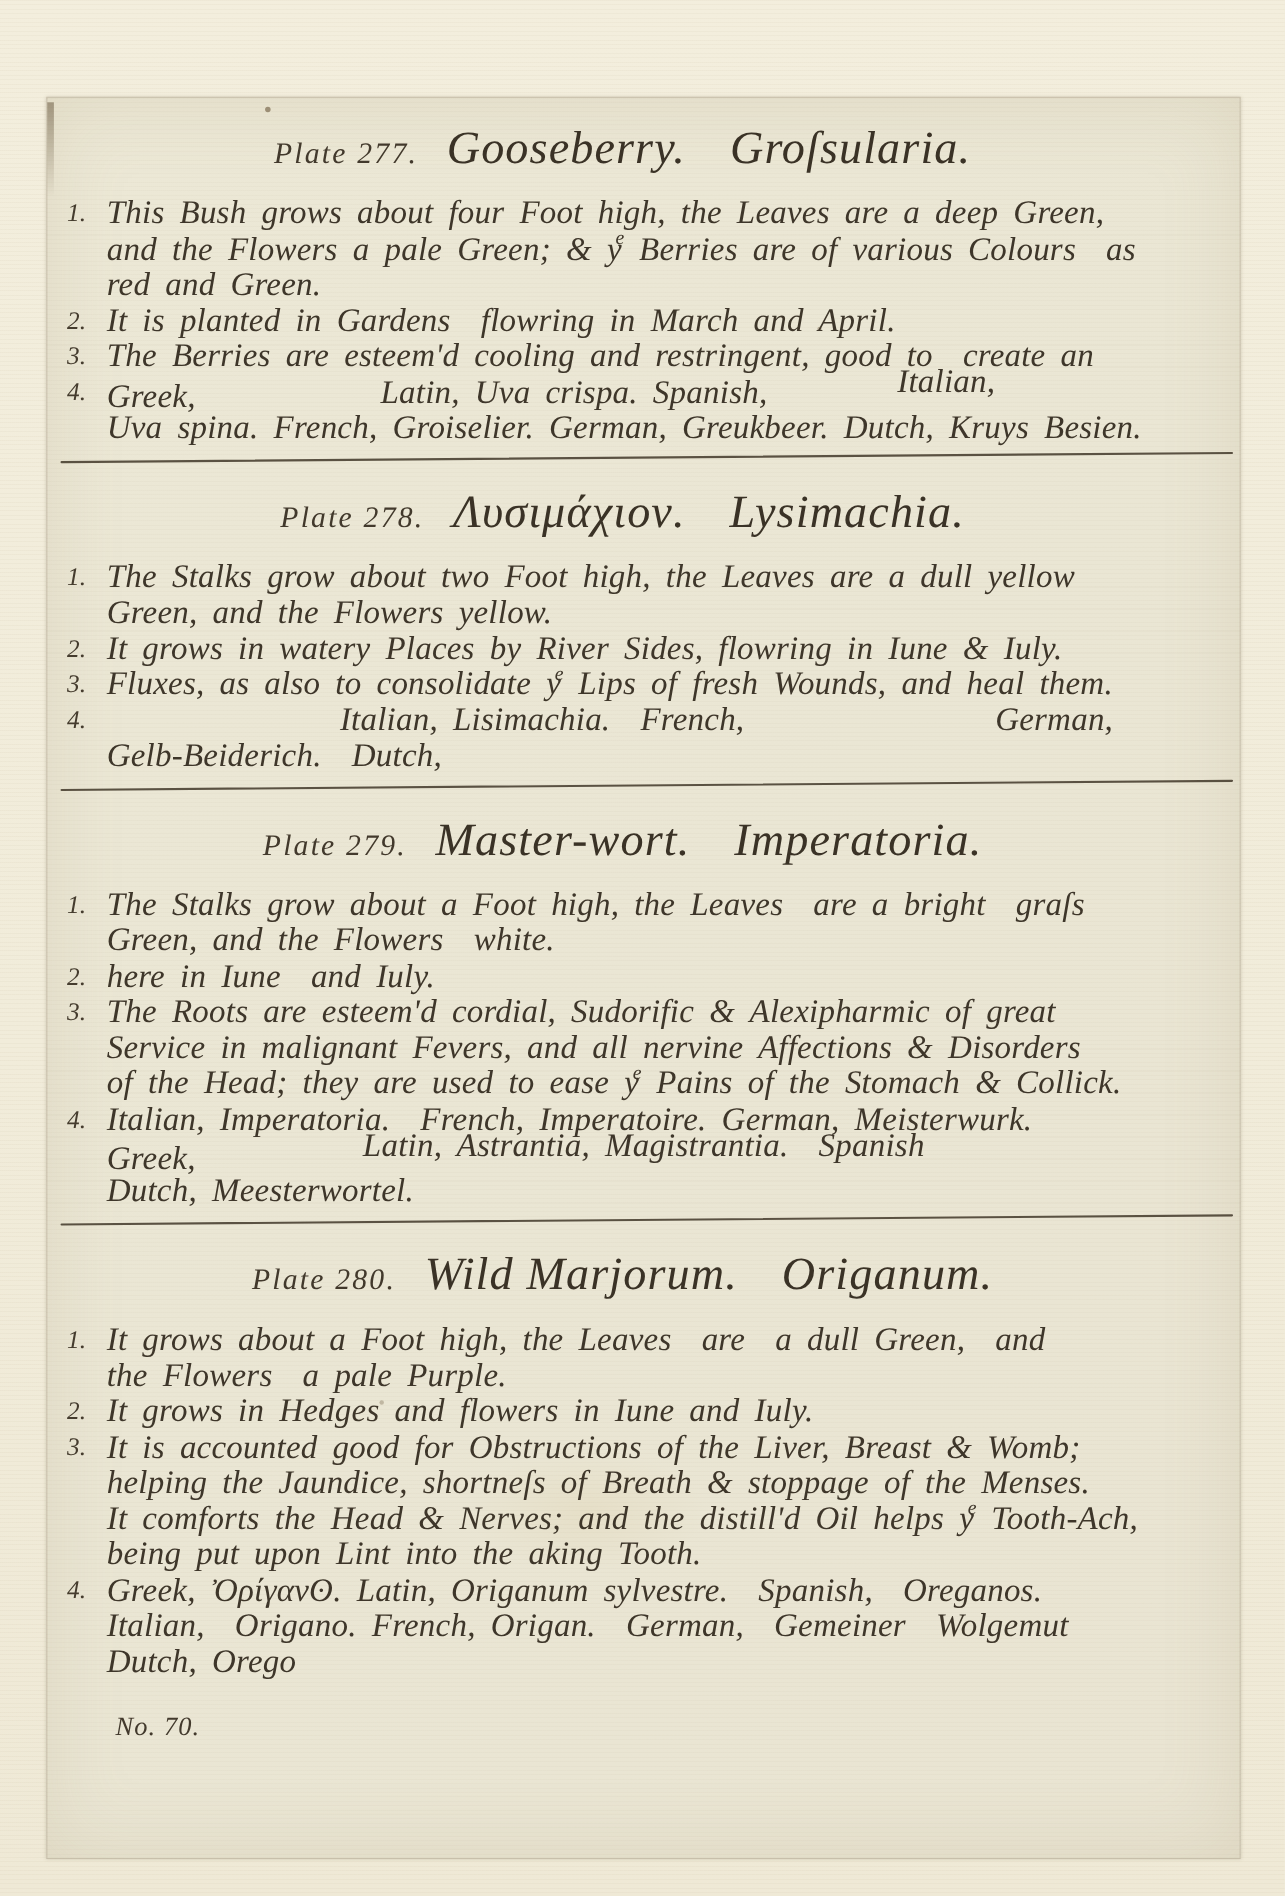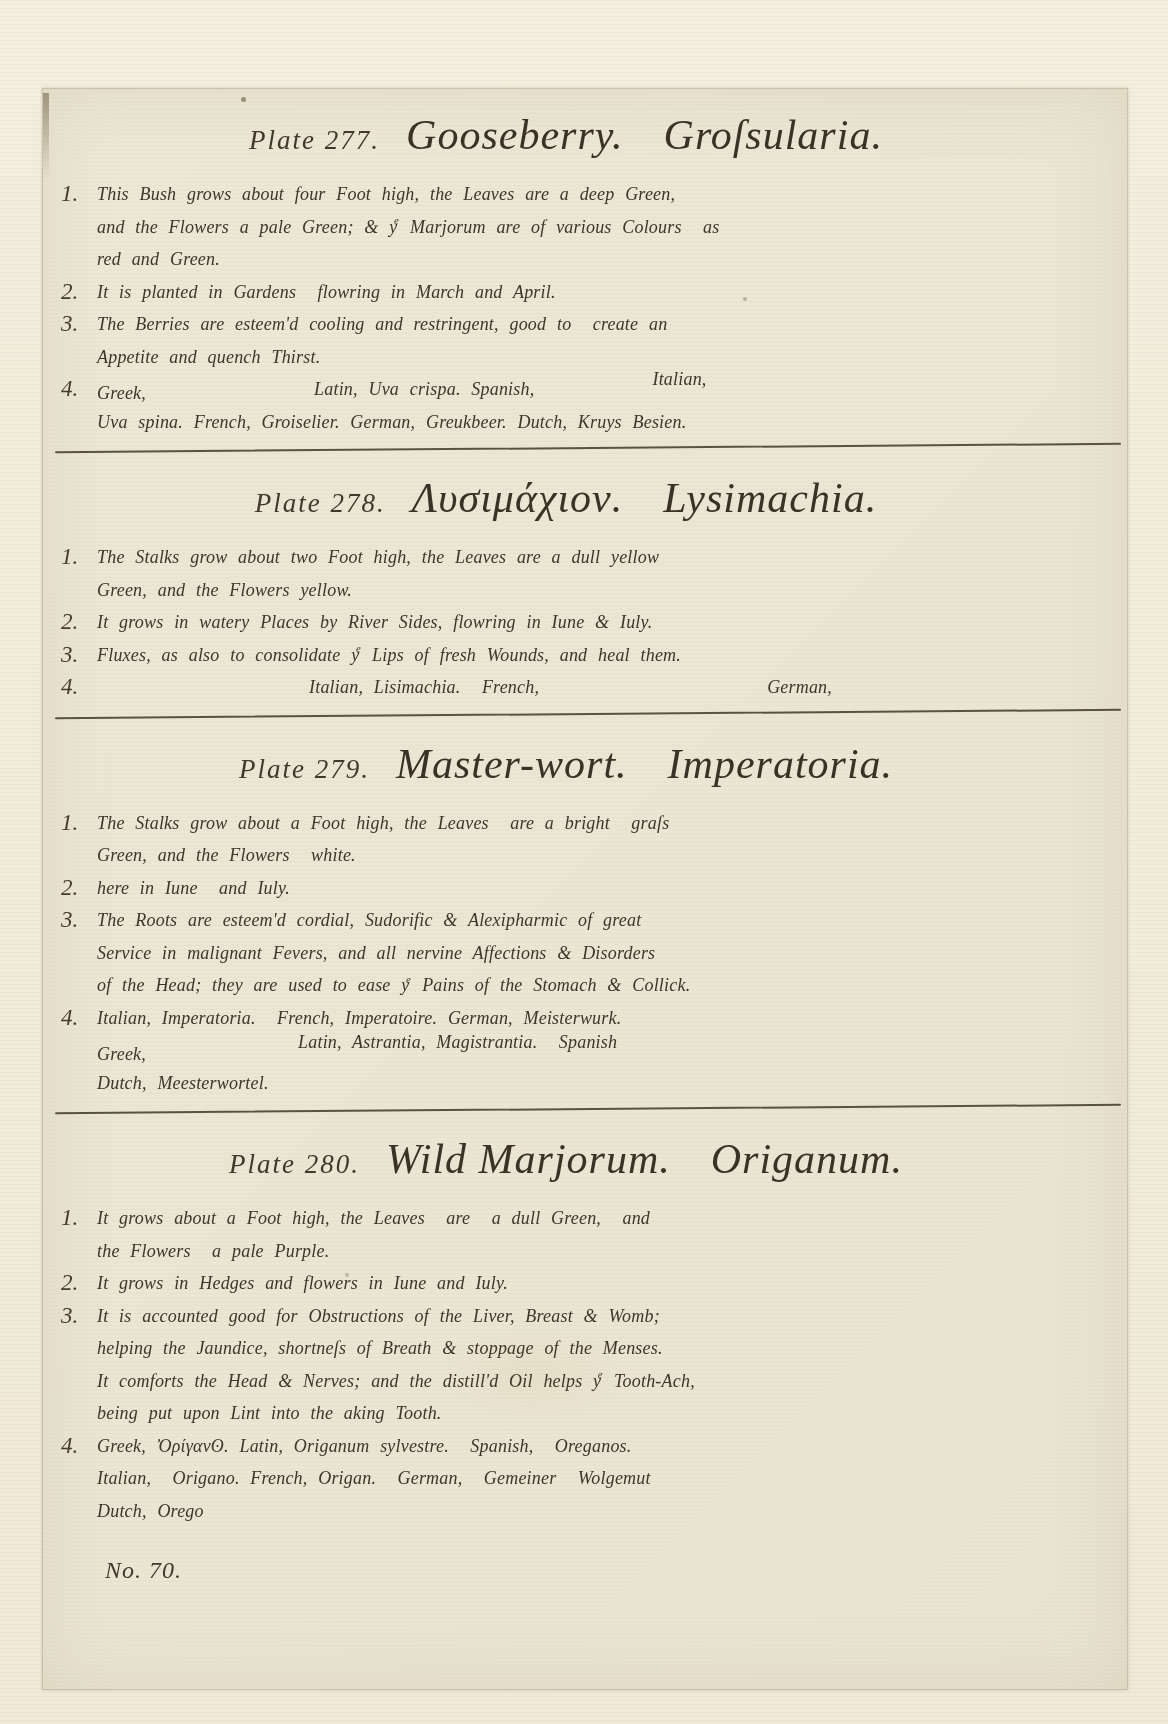--- a/index.html
+++ b/index.html
@@ -28,21 +28,21 @@
     font-style:italic;color:#3e362a;
   }
   .sec-title{ text-align:center; white-space:pre; line-height:52px; padding-top:20px; padding-bottom:8px;}
   .sec-title .plate-no{ font-size:27px; letter-spacing:2px; margin-right:26px; color:#42392c;}
   .sec-title .plant-name{ font-size:42px; letter-spacing:1px; margin-right:40px; color:#3a3226;}
   .sec-title .plant-latin{ font-size:42px; letter-spacing:1px; color:#3a3226;}
   .item{ display:flex; }
   .num{ flex:0 0 36px; font-size:23px; padding-top:3px; color:#453c2e;}
   .lines{ flex:1; }
   .tline{
-    line-height:32.5px; font-size:18px; white-space:pre;
+    line-height:32.5px; font-size:30px; white-space:pre;
     letter-spacing:0.2px; word-spacing:6px;
   }
   .seg{ }
   .shift{ display:inline-block; }
   .gap{ display:inline-block; }
   .ye{ position:relative; display:inline-block; margin-right:2px;}
   .ye .sup{ position:absolute; left:58%; top:-0.58em; font-size:0.6em; }
   .rule{
     height:2px; background:#453c2d; opacity:0.88;
     width:1066px; margin:9px 0 3px -6px;
@@ -70,35 +70,34 @@
     <div class="speck" style="left:700px;top:208px;width:4px;height:4px;background:rgba(95,75,45,0.35);"></div>
     <div class="speck" style="left:302px;top:1184px;width:4px;height:4px;background:rgba(95,75,45,0.3);"></div>
     <div class="stain" style="left:380px;top:1230px;width:220px;height:110px;"></div>
     <div class="content" id="content">
         <section class="plate-section">
           <div class="sec-title"><span class="plate-no">Plate 277.</span><span class="plant-name">Gooseberry.</span><span class="plant-latin">Groſsularia.</span></div>
           <div class="item">
             <span class="num">1.</span>
             <div class="lines">
               <div class="tline"><span class="seg">This Bush grows about four Foot high, the Leaves are a deep Green,</span></div>
-              <div class="tline"><span class="seg">and the Flowers a pale Green; &amp; </span><span class="ye">y<span class="sup">e</span></span><span class="seg"> Marjorum are of various Colours  as</span></div>
+              <div class="tline"><span class="seg">and the Flowers a pale Green; &amp; </span><span class="ye">y<span class="sup">e</span></span><span class="seg"> Berries are of various Colours  as</span></div>
               <div class="tline"><span class="seg">red and Green.</span></div>
             </div>
           </div>
           <div class="item">
             <span class="num">2.</span>
             <div class="lines">
               <div class="tline"><span class="seg">It is planted in Gardens  flowring in March and April.</span></div>
             </div>
           </div>
           <div class="item">
             <span class="num">3.</span>
             <div class="lines">
               <div class="tline"><span class="seg">The Berries are esteem'd cooling and restringent, good to  create an</span></div>
-              <div class="tline"><span class="seg">Appetite and quench Thirst.</span></div>
             </div>
           </div>
           <div class="item">
             <span class="num">4.</span>
             <div class="lines">
               <div class="tline"><span class="seg shift" style="transform: translateY(4px);">Greek,</span><span class="gap" style="width: 168px;"></span><span class="seg">Latin, Uva crispa. Spanish,</span><span class="gap" style="width: 118px;"></span><span class="seg shift" style="transform: translateY(-10px);">Italian,</span></div>
               <div class="tline"><span class="seg">Uva spina. French, Groiselier. German, Greukbeer. Dutch, Kruys Besien.</span></div>
             </div>
           </div>
         </section>
@@ -121,20 +120,21 @@
           <div class="item">
             <span class="num">3.</span>
             <div class="lines">
               <div class="tline"><span class="seg">Fluxes, as also to consolidate </span><span class="ye">y<span class="sup">e</span></span><span class="seg"> Lips of fresh Wounds, and heal them.</span></div>
             </div>
           </div>
           <div class="item">
             <span class="num">4.</span>
             <div class="lines">
               <div class="tline"><span class="gap" style="width: 212px;"></span><span class="seg">Italian, Lisimachia.  French,</span><span class="gap" style="width: 228px;"></span><span class="seg">German,</span></div>
+              <div class="tline"><span class="seg">Gelb-Beiderich.  Dutch,</span></div>
             </div>
           </div>
         </section>
         <div class="rule"></div>
         <section class="plate-section">
           <div class="sec-title"><span class="plate-no">Plate 279.</span><span class="plant-name">Master-wort.</span><span class="plant-latin">Imperatoria.</span></div>
           <div class="item">
             <span class="num">1.</span>
             <div class="lines">
               <div class="tline"><span class="seg">The Stalks grow about a Foot high, the Leaves  are a bright  graſs</span></div>

